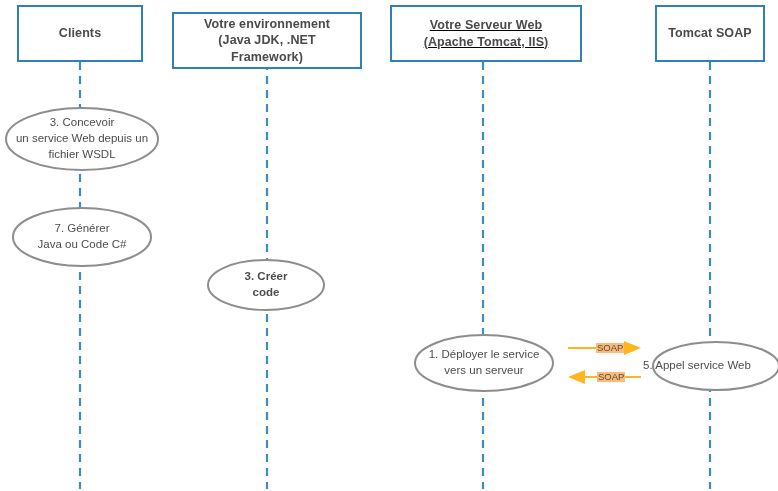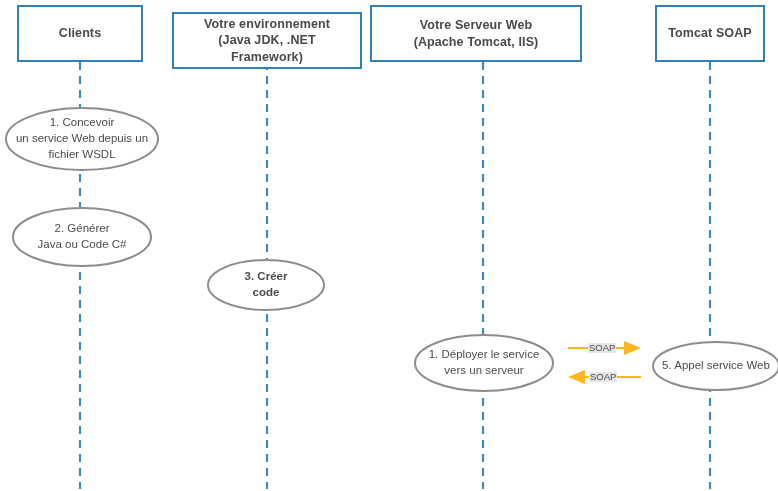--- a/index.html
+++ b/index.html
@@ -81,24 +81,25 @@
     stroke: #FFB61E;
     stroke-width: 2;
   }
   .msg-head {
     fill: #FFB61E;
   }
   .msg-label {
     position: absolute;
     font-size: 9.5px;
     color: #4C4C4C;
-    background: #e5e5e5;
+    background: #fdba74;
     padding: 0 1px;
     line-height: 1;
     white-space: nowrap;
+    margin-left: 8px;
   }
 </style>
 </head>
 <body>
 
 <div id="diagram">
 
   <svg class="layer" viewBox="0 0 778 491">
     <line class="lifeline" x1="80" y1="62" x2="80" y2="489"></line>
     <line class="lifeline" x1="267" y1="62" x2="267" y2="489"></line>
@@ -125,51 +126,51 @@
   <div class="actor-box" style="left:17px; top:5px; width:126px; height:57px;">
     <span class="actor-label">Clients</span>
   </div>
 
   <div class="actor-box" style="left:172px; top:12px; width:190px; height:57px;">
     <span class="actor-label">Votre environnement
 (Java JDK, .NET
 Framework)</span>
   </div>
 
-  <div class="actor-box" style="left:370px; top:5px; width:212px; height:57px;">
+  <div class="actor-box" style="left:390px; top:5px; width:192px; height:57px;text-decoration:underline;">
     <span class="actor-label">Votre Serveur Web
 (Apache Tomcat, IIS)</span>
   </div>
 
   <div class="actor-box" style="left:655px; top:5px; width:110px; height:57px;">
     <span class="actor-label">Tomcat SOAP</span>
   </div>
 
   <div class="step" style="left:6px; top:108px; width:152px; height:62px;">
-    <span class="step-label">1. Concevoir
+    <span class="step-label">3. Concevoir
 un service Web depuis un
 fichier WSDL</span>
   </div>
 
   <div class="step" style="left:13px; top:208px; width:138px; height:58px;">
-    <span class="step-label">2. Générer
+    <span class="step-label">7. Générer
 Java ou Code C#</span>
   </div>
 
   <div class="step" style="left:208px; top:260px; width:116px; height:50px;font-weight:bold;">
     <span class="step-label">3. Créer
 code</span>
   </div>
 
   <div class="step" style="left:415px; top:335px; width:138px; height:56px;">
     <span class="step-label">1. Déployer le service
 vers un serveur</span>
   </div>
 
-  <div class="step" style="left:653px; top:342px; width:126px; height:48px;text-align:center;">
+  <div class="step" style="left:634px; top:342px; width:126px; height:48px;text-align:center;">
     <span class="step-label">5. Appel service Web</span>
   </div>
 
   <div class="msg-label" style="left:588px; top:343px;">SOAP</div>
 
   <div class="msg-label" style="left:589px; top:372px;">SOAP</div>
 
 </div>
 
 </body></html>

